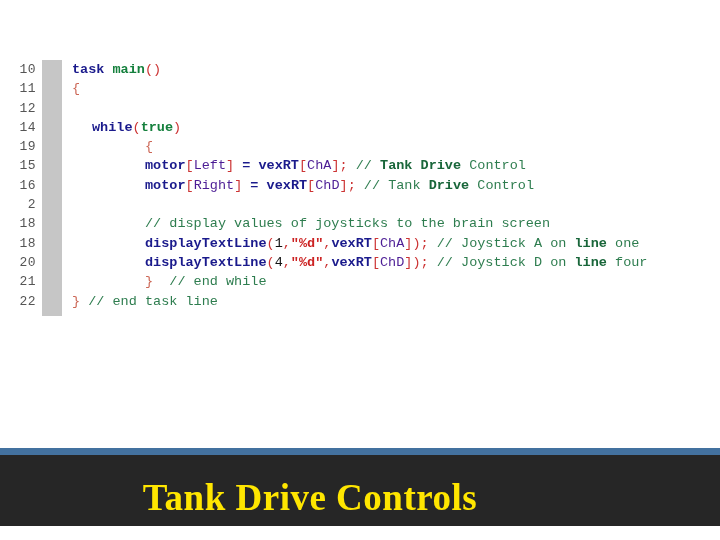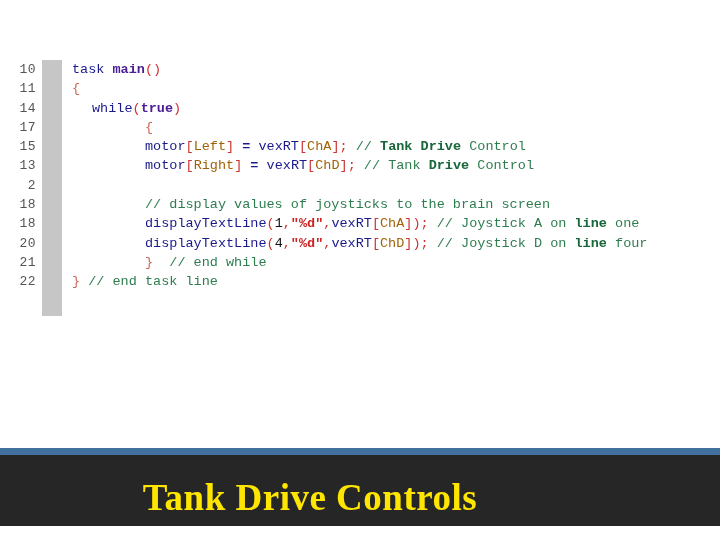--- a/index.html
+++ b/index.html
@@ -64,25 +64,25 @@
   }
 
   .codetext {
     position: absolute;
     left: 72px;
     top: 0;
     white-space: pre;
   }
 
   
-  .kw      { color: #1a1a8c; font-weight: normal; }   
-  .kw2     { color: #4c1d95; font-weight: bold; }   
+  .kw      { color: #1a1a8c; font-weight: bold; }   
+  .kw2     { color: #15803d; font-weight: bold; }   
   .punct   { color: #cc3333; }                      
   .brace   { color: #cc6655; }                      
-  .ident   { color: #a16207; margin-top: 29px; }                      
+  .ident   { color: #4c1d95; margin-top: 29px; }                      
   .str     { color: #cc2222; font-weight: bold; }   
   .num     { color: #111111; }
   .cmt     { color: #2e7d4f; }                      
   .cmtb    { color: #19663a; font-weight: bold; }   
   .op      { color: #1a1a8c; font-weight: bold; }
 
   
   #banner {
     position: absolute;
     left: 0;
@@ -131,38 +131,42 @@
     <div class="code-line">
       <span class="lineno">10</span>
       <span class="codetext"><span class="kw">task</span><span> </span><span class="kw2">main</span><span class="punct">(</span><span class="punct">)</span></span>
     </div>
 
     <div class="code-line">
       <span class="lineno">11</span>
       <span class="codetext"><span class="brace">{</span></span>
     </div>
 
+    <div class="code-line">
+      <span class="lineno">12</span>
+      <span class="codetext"></span>
+    </div>
 
     <div class="code-line">
       <span class="lineno">14</span>
       <span class="codetext" style="left:92px"><span class="kw">while</span><span class="punct">(</span><span class="kw2">true</span><span class="punct">)</span></span>
     </div>
 
     <div class="code-line">
-      <span class="lineno">17</span>
+      <span class="lineno">19</span>
       <span class="codetext" style="left:145px"><span class="brace">{</span></span>
     </div>
 
     <div class="code-line">
       <span class="lineno">15</span>
       <span class="codetext" style="left:145px"><span class="kw">motor</span><span class="punct">[</span><span class="ident">Left</span><span class="punct">]</span><span> </span><span class="op">=</span><span> </span><span class="kw">vexRT</span><span class="punct">[</span><span class="ident">ChA</span><span class="punct">]</span><span class="punct">;</span><span> </span><span class="cmt">//</span><span class="cmt"> </span><span class="cmtb">Tank</span><span class="cmt"> </span><span class="cmtb">Drive</span><span class="cmt"> </span><span class="cmt">Control</span></span>
     </div>
 
     <div class="code-line">
-      <span class="lineno">13</span>
+      <span class="lineno">16</span>
       <span class="codetext" style="left:145px"><span class="kw">motor</span><span class="punct">[</span><span class="ident">Right</span><span class="punct">]</span><span> </span><span class="op">=</span><span> </span><span class="kw">vexRT</span><span class="punct">[</span><span class="ident">ChD</span><span class="punct">]</span><span class="punct">;</span><span> </span><span class="cmt">//</span><span class="cmt"> </span><span class="cmt">Tank</span><span class="cmt"> </span><span class="cmtb">Drive</span><span class="cmt"> </span><span class="cmt">Control</span></span>
     </div>
 
     <div class="code-line">
       <span class="lineno">2</span>
       <span class="codetext"></span>
     </div>
 
     <div class="code-line">
       <span class="lineno">18</span>

